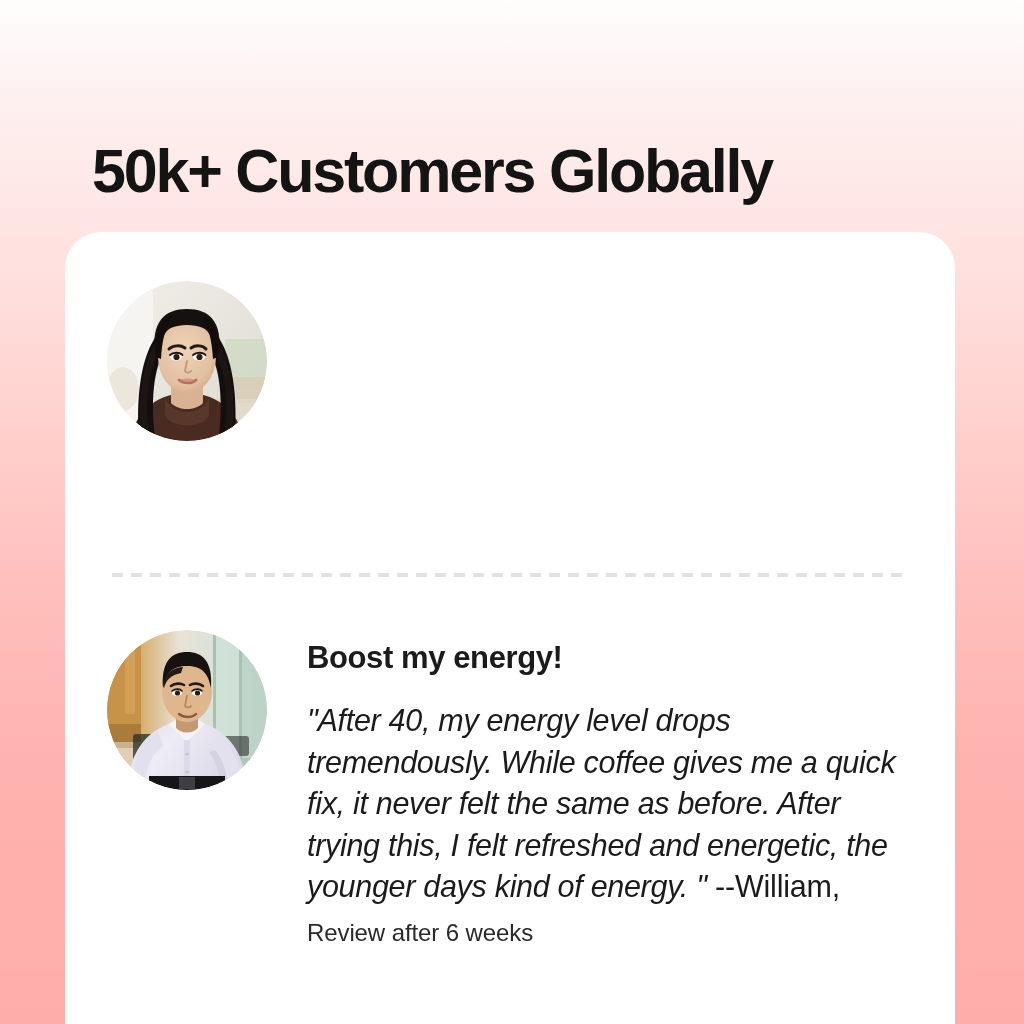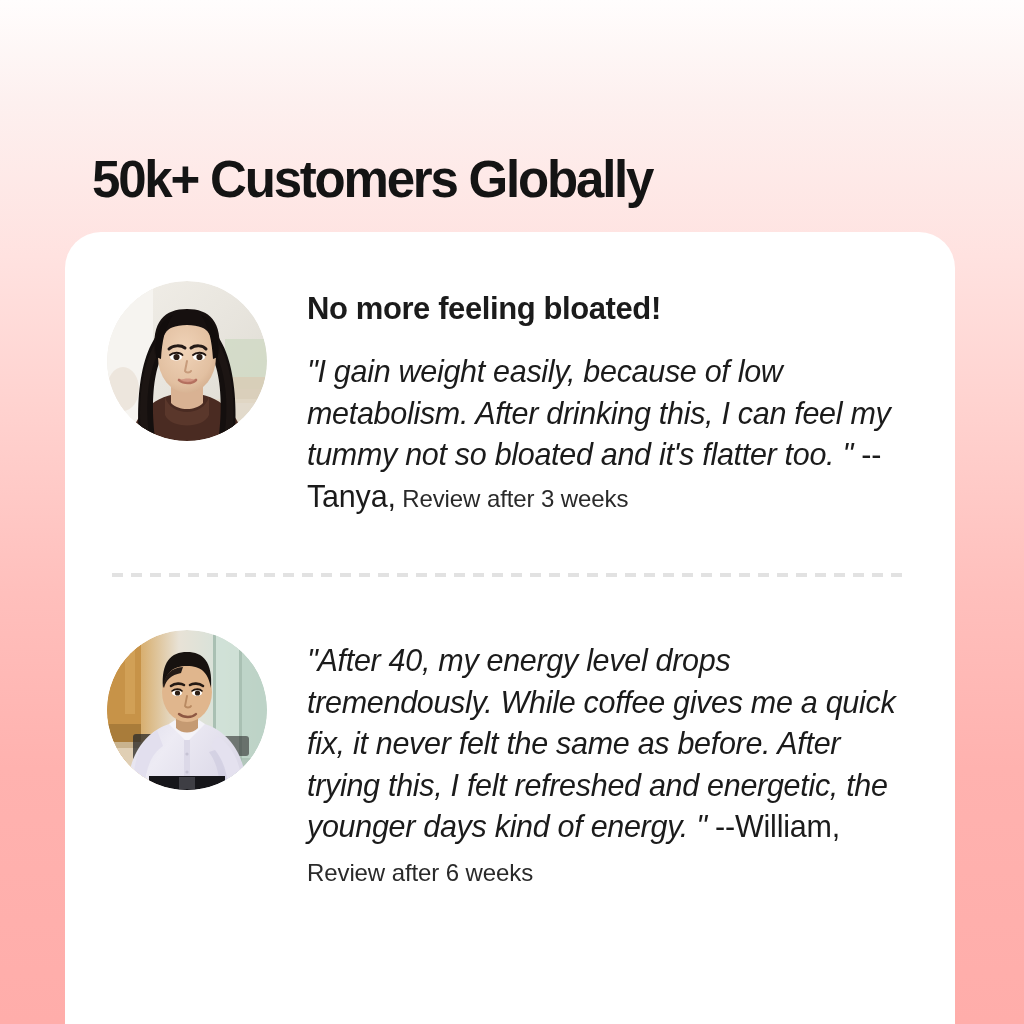--- a/index.html
+++ b/index.html
@@ -26,23 +26,23 @@
         #ffbfbc 58%,
         #ffb2af 75%,
         #ffadaa 100%);
     overflow: hidden;
   }
 
   
   .headline {
     position: absolute;
     left: 92px;
-    top: 104px;
+    top: 88px;
     width: 860px;
-    font-size: 51px;
+    font-size: 61px;
     line-height: 84px;
     font-weight: 700;
     letter-spacing: -2.2px;
     color: #141414;
     white-space: nowrap;
   }
 
   
   .card {
     position: absolute;
@@ -184,26 +184,20 @@
             <circle cx="92.5" cy="76" r="3.1" fill="#2c1d16"></circle>
             <path d="M63 74 C 66 71 73 71 75.5 74" stroke="#201512" stroke-width="1.8" fill="none" stroke-linecap="round"></path>
             <path d="M86 74 C 89 71 96 71 98.5 74" stroke="#201512" stroke-width="1.8" fill="none" stroke-linecap="round"></path>
 
             <path d="M80 80 L 78 90 C 79 92 83 92 84 90" stroke="#c79b7b" stroke-width="2" fill="none" stroke-linecap="round"></path>
             <path d="M72 99 C 77 103 85 103 89 99" stroke="#b4705f" stroke-width="2.6" fill="none" stroke-linecap="round"></path>
             <path d="M73 99 C 78 97 84 97 88 99 C 84 102 77 102 73 99 Z" fill="#cc8878" opacity="0.75"></path>
           </g>
         </svg>
       </div>
-      <div class="body">
-        <p class="t-title">No more feeling bloated!</p>
-        <p class="t-quote">
-          <span>"I gain weight easily, because of low metabolism. After drinking this, I can feel my tummy not so bloated and it's flatter too. "</span><span class="attrib"> --Tanya,</span><span class="meta"> Review after 3 weeks</span>
-        </p>
-      </div>
     </div>
 
     <div class="divider"></div>
 
     <div class="testimonial t2">
       <div class="avatar-wrap">
         <svg width="160" height="160" viewBox="0 0 160 160">
           <defs>
             <clipPath id="cl2">
                 <circle cx="80" cy="80" r="80"></circle>
@@ -271,20 +265,21 @@
             <circle cx="90.5" cy="63" r="2.6" fill="#2a1c13"></circle>
             <path d="M65 61 C 68 58.5 73 58.5 75 61" stroke="#1e140f" stroke-width="1.6" fill="none" stroke-linecap="round"></path>
             <path d="M85 61 C 88 58.5 93 58.5 95 61" stroke="#1e140f" stroke-width="1.6" fill="none" stroke-linecap="round"></path>
 
             <path d="M80 66 L 78 76 C 79 78 83 78 84 76" stroke="#b98a62" stroke-width="1.9" fill="none" stroke-linecap="round"></path>
             <path d="M72 84 C 77 88 85 88 89 84" stroke="#8d5742" stroke-width="2.4" fill="none" stroke-linecap="round"></path>
           </g>
         </svg>
       </div>
       <div class="body">
+        <p class="t-title">Boost my energy!</p>
         <p class="t-quote">
           <span>"After 40, my energy level drops tremendously. While coffee gives me a quick fix, it never felt the same as before. After trying this, I felt refreshed and energetic, the younger days kind of energy. "</span><span class="attrib"> --William,</span><span class="meta"> Review after 6 weeks</span>
         </p>
       </div>
     </div>
 
   </div>
 </div>
 
 </body></html>

